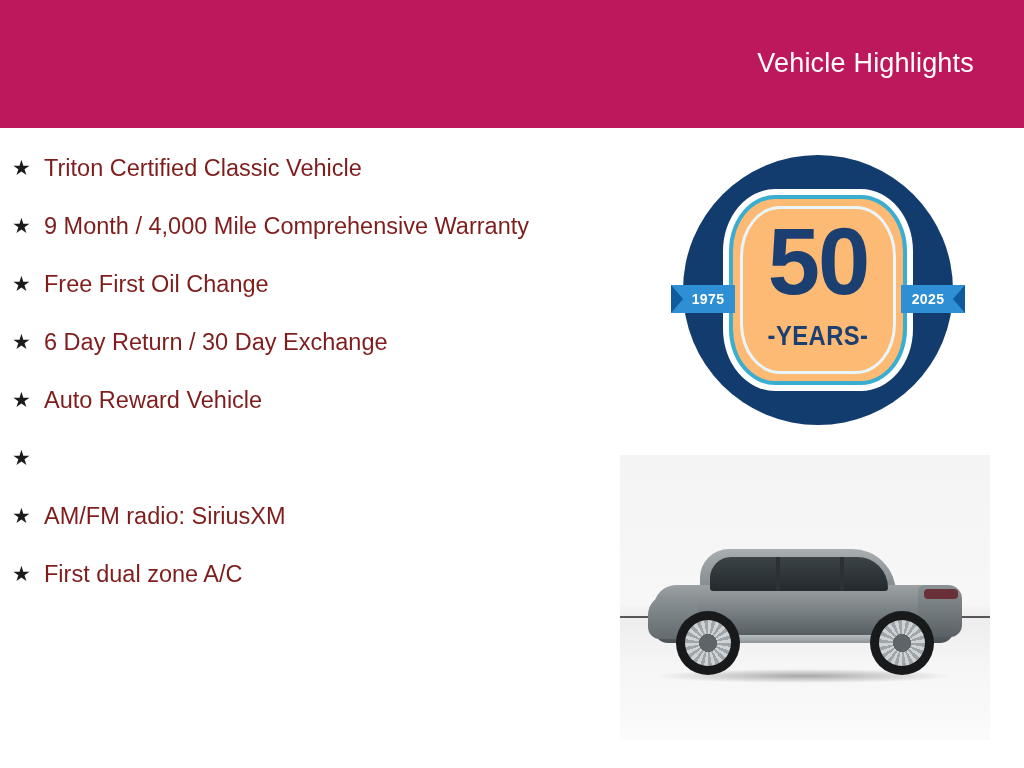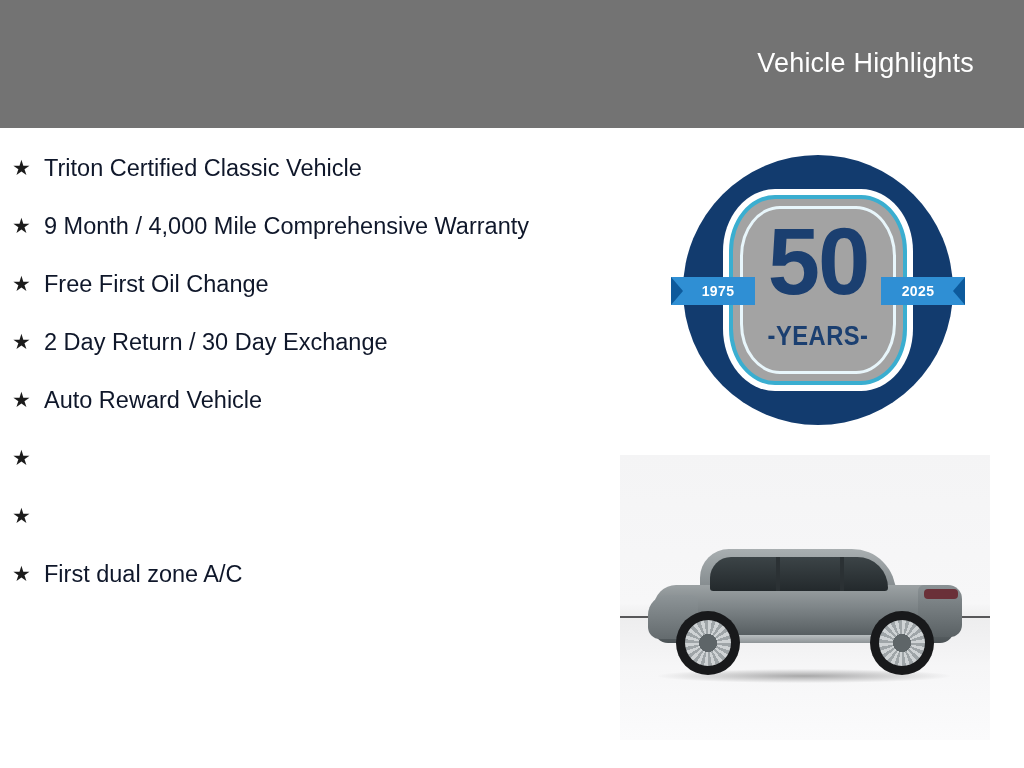--- a/index.html
+++ b/index.html
@@ -10,21 +10,21 @@
     font-family:"Liberation Sans", sans-serif;
     overflow:hidden;
     position:relative;
   }
 
   
   .header-bar{
     position:absolute;
     left:0; top:0;
     width:1024px; height:128px;
-    background:#737373;
+    background:#be185d;
   }
   .header-title{
     position:absolute;
     right:50px;
     top:50px;
     color:#ffffff;
     font-size:27px;
     font-weight:400;
     letter-spacing:.2px;
     white-space:nowrap;
@@ -47,42 +47,42 @@
   .bullet-star{
     flex:0 0 auto;
     width:32px;
     color:#1b1b1b;
     font-size:21px;
     line-height:36px;
     text-align:left;
   }
   .bullet-text{
     flex:1 1 auto;
-    color:#0f172a;
+    color:#7f1d1d;
     font-size:23.5px;
     line-height:36px;
     max-width:500px;
   }
 
   
   .badge{
     position:absolute;
     left:683px; top:155px;
     width:270px; height:270px;
   }
   .badge-circle{
     position:absolute;
     inset:0;
     border-radius:50%;
     background:#123b6e;
   }
   .badge-ribbon{
     position:absolute;
-    top:122px;
-    width:84px;
+    top:130px;
+    width:64px;
     height:28px;
     background:#2f8fd4;
     z-index:4;
   }
   .badge-ribbon.left{ left:-12px; }
   .badge-ribbon.right{ right:-12px; }
   .badge-ribbon .tail{
     position:absolute;
     top:0; width:0; height:0;
     border-top:14px solid transparent;
@@ -108,21 +108,21 @@
     letter-spacing:.4px;
     font-family:"Liberation Sans", sans-serif;
   }
   .badge-ribbon.left .ribbon-year{ padding-left:10px; }
   .badge-ribbon.right .ribbon-year{ padding-right:10px; }
 
   .badge-shield{
     position:absolute;
     left:46px; top:40px;
     width:178px; height:190px;
-    background:#a3a3a3;
+    background:#fdba74;
     border:4px solid #3aaed0;
     border-radius:46px/56px;
     box-shadow:0 0 0 6px #ffffff;
     z-index:3;
   }
   .badge-shield-inner{
     position:absolute;
     inset:7px;
     border:3px solid #e8f6fb;
     border-radius:40px/50px;
@@ -287,34 +287,35 @@
     <span class="bullet-text">9 Month / 4,000 Mile Comprehensive Warranty</span>
   </div>
 
   <div class="bullet-row">
     <span class="bullet-star">★</span>
     <span class="bullet-text">Free First Oil Change</span>
   </div>
 
   <div class="bullet-row">
     <span class="bullet-star">★</span>
-    <span class="bullet-text">2 Day Return / 30 Day Exchange</span>
+    <span class="bullet-text">6 Day Return / 30 Day Exchange</span>
   </div>
 
   <div class="bullet-row">
     <span class="bullet-star">★</span>
     <span class="bullet-text">Auto Reward Vehicle</span>
   </div>
 
   <div class="bullet-row">
     <span class="bullet-star">★</span>
   </div>
 
   <div class="bullet-row">
     <span class="bullet-star">★</span>
+    <span class="bullet-text">AM/FM radio: SiriusXM</span>
   </div>
 
   <div class="bullet-row">
     <span class="bullet-star">★</span>
     <span class="bullet-text">First dual zone A/C</span>
   </div>
 
 </div>
 
 <div class="badge">

